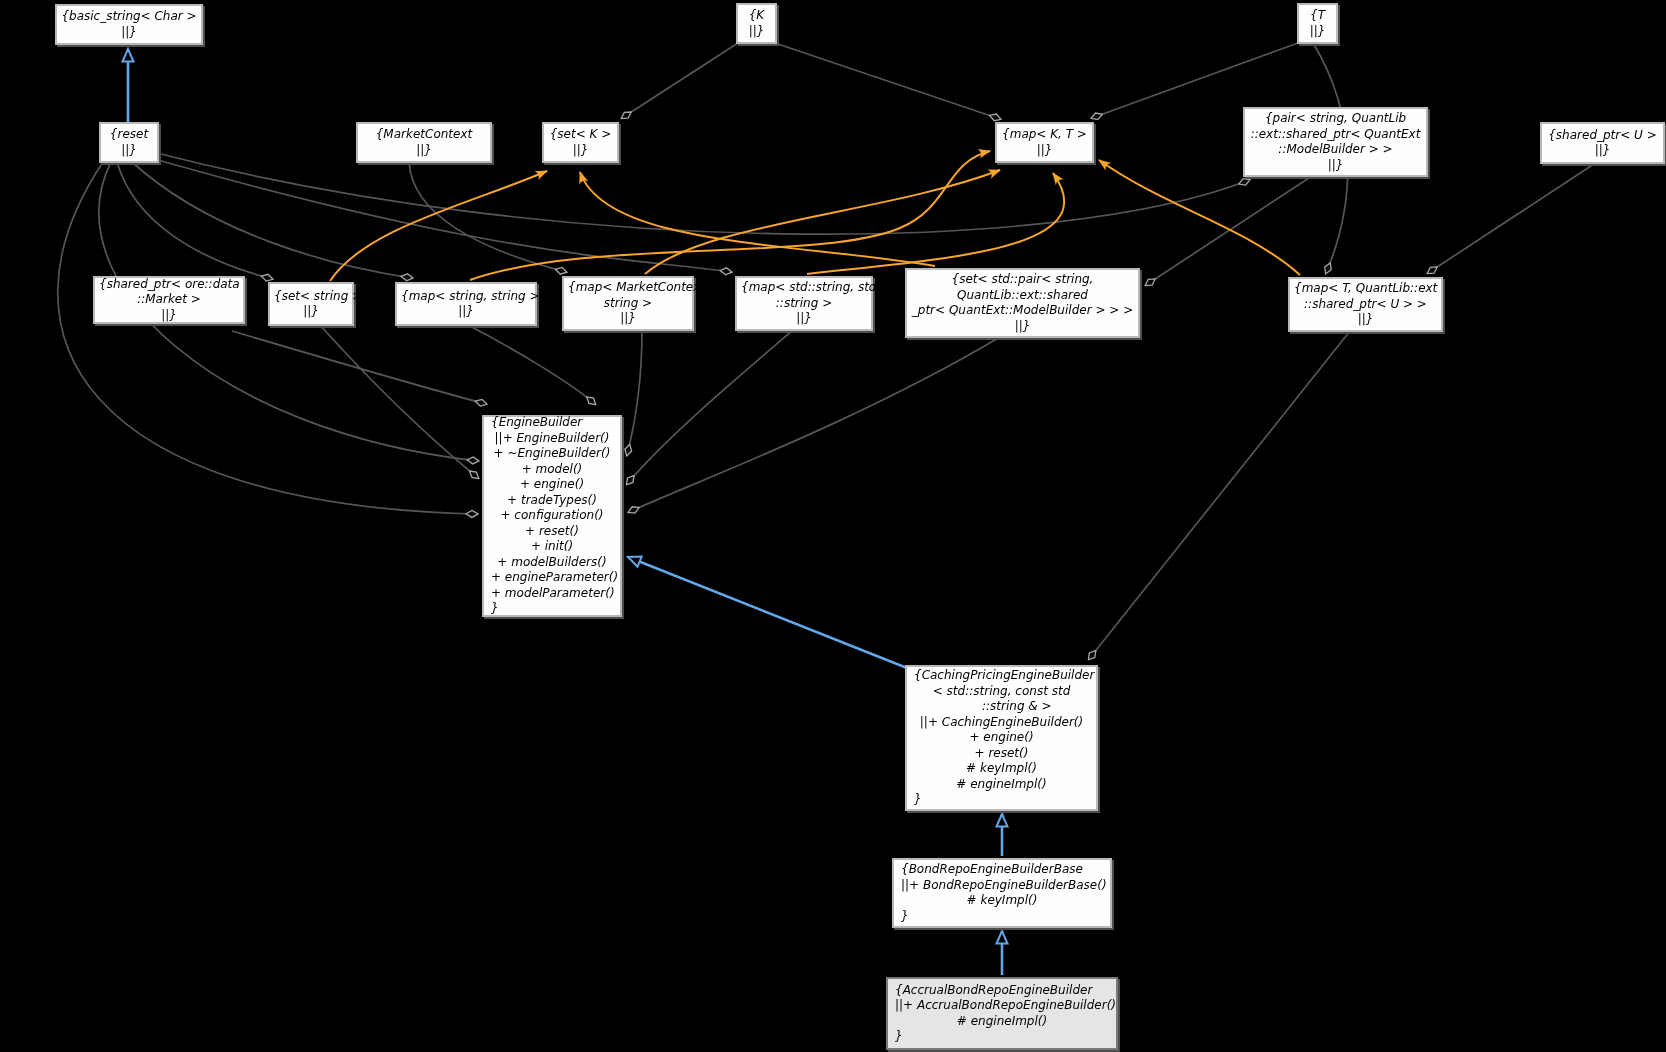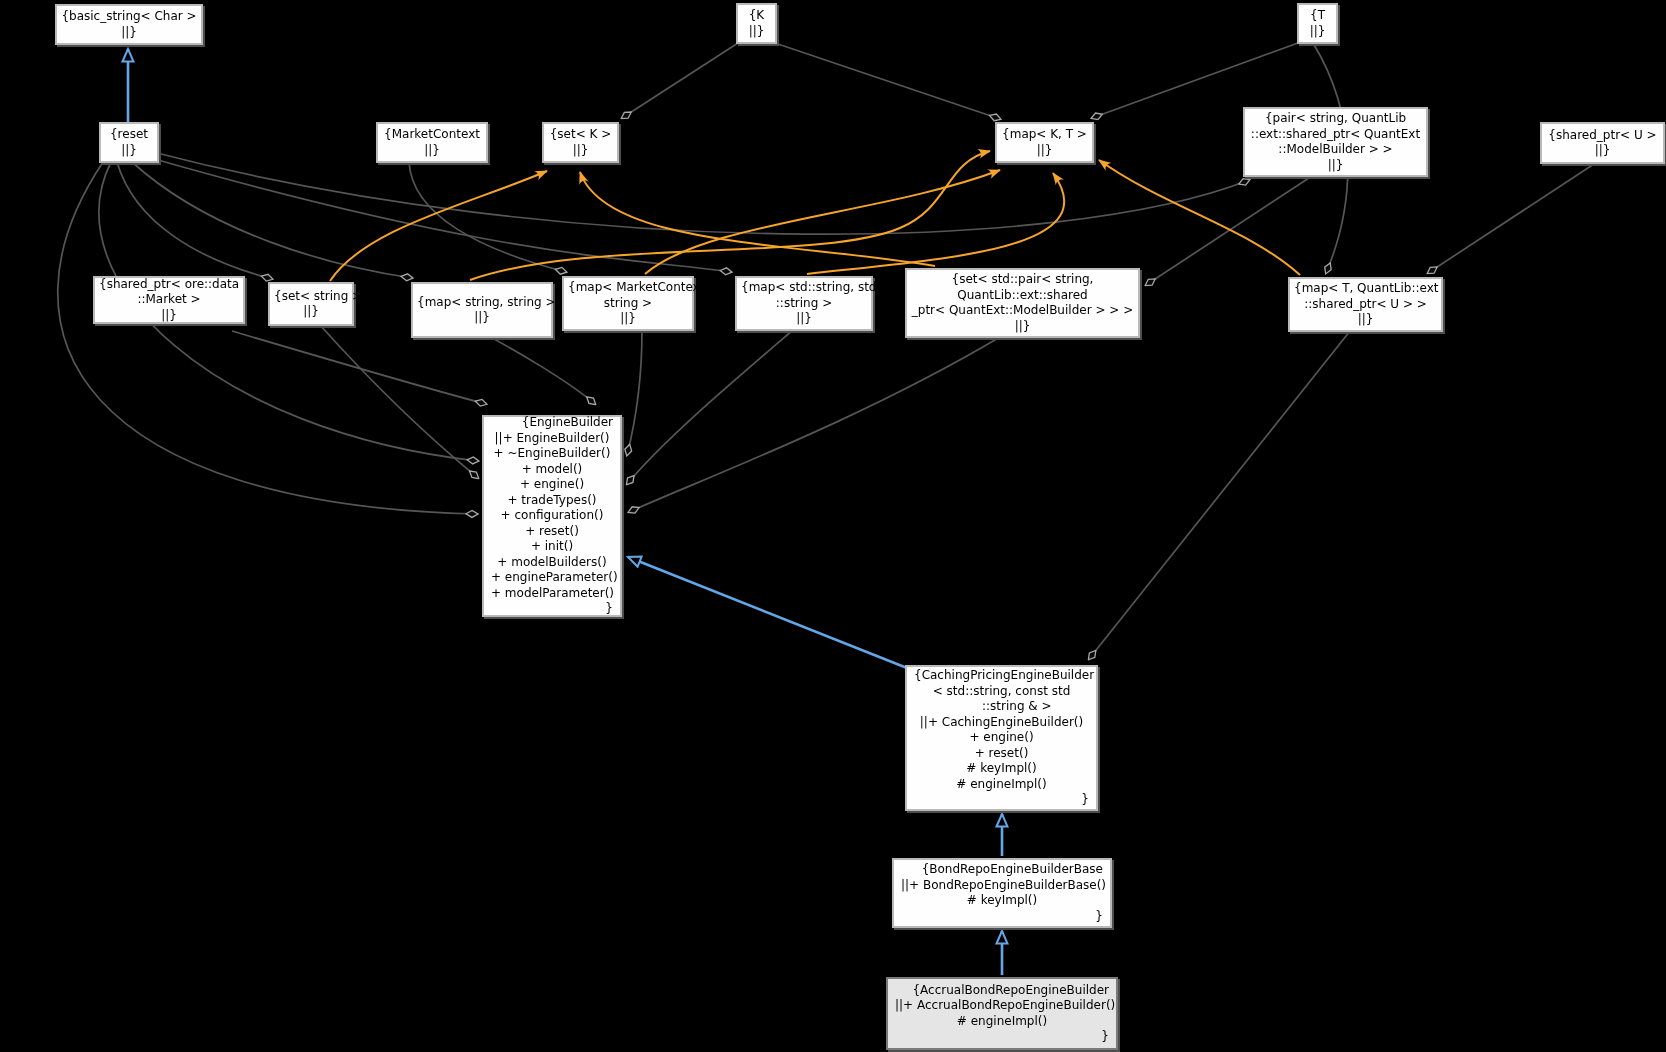--- a/index.html
+++ b/index.html
@@ -1,25 +1,25 @@
 <!DOCTYPE html>
 <html><head>
 <meta charset="utf-8">
 <style>
   html,body{margin:0;padding:0;background:#000;}
   #canvas{position:relative;width:1666px;height:1052px;background:#000;overflow:hidden;
-          font-family:"DejaVu Sans","Liberation Sans",sans-serif;}
+          font-family:"DejaVu Sans","Liberation Sans",sans-serif;font-style:italic;}
   #edges{position:absolute;left:0;top:0;z-index:1;}
   .node{position:absolute;z-index:2;box-sizing:border-box;background:#fefefe;
         border:2px solid #b9b9b9;box-shadow:2px 2px 0 #4e4e4e;color:#000;
         font-size:12px;line-height:15.5px;white-space:pre;
         display:flex;flex-direction:column;justify-content:center;padding:1px 2px;}
   .type .ln{text-align:center;padding:0 2px;}
   .class-node .ln{text-align:center;padding:0 5px;}
-  .class-node .ln:first-child,.class-node .ln:last-child{text-align:right;}
+  .class-node .ln:first-child,.class-node .ln:last-child{text-align:left;}
   .focal{background:#e5e5e5;border-color:#7a7a7a;}
   path.aggr{stroke:#565656;stroke-width:1.7;fill:none;}
   path.tmpl{stroke:#F7A42B;stroke-width:2;fill:none;}
   path.inh{stroke:#63A7E8;stroke-width:2.6;fill:none;}
 </style>
 </head>
 <body>
 
 <div id="canvas">
 
@@ -67,28 +67,28 @@
     <path class="inh" marker-end="url(#mTriangle)" d="M128,161 L128,49"></path>
     <path class="inh" marker-end="url(#mTriangle)" d="M907,668 L628,557"></path>
     <path class="inh" marker-end="url(#mTriangle)" d="M1002,856 L1002,814"></path>
     <path class="inh" marker-end="url(#mTriangle)" d="M1002,975 L1002,931"></path>
   </svg>
 
   <div class="node type" style="left:55px;top:4px;width:148px;height:41px"><div class="ln">{basic_string&lt; Char &gt;</div><div class="ln">||}</div></div>
   <div class="node type" style="left:736px;top:3px;width:41px;height:41px"><div class="ln">{K</div><div class="ln">||}</div></div>
   <div class="node type" style="left:1297px;top:3px;width:41px;height:41px"><div class="ln">{T</div><div class="ln">||}</div></div>
   <div class="node type" style="left:99px;top:122px;width:60px;height:41px"><div class="ln">{reset</div><div class="ln">||}</div></div>
-  <div class="node type" style="left:376px;top:122px;width:112px;height:41px"><div class="ln">{MarketContext</div><div class="ln">||}</div></div>
+  <div class="node type" style="left:356px;top:122px;width:136px;height:41px"><div class="ln">{MarketContext</div><div class="ln">||}</div></div>
   <div class="node type" style="left:542px;top:122px;width:77px;height:41px"><div class="ln">{set&lt; K &gt;</div><div class="ln">||}</div></div>
   <div class="node type" style="left:995px;top:122px;width:99px;height:41px"><div class="ln">{map&lt; K, T &gt;</div><div class="ln">||}</div></div>
   <div class="node type" style="left:1243px;top:107px;width:185px;height:70px"><div class="ln">{pair&lt; string, QuantLib</div><div class="ln">::ext::shared_ptr&lt; QuantExt</div><div class="ln">::ModelBuilder &gt; &gt;</div><div class="ln">||}</div></div>
   <div class="node type" style="left:1540px;top:122px;width:125px;height:42px"><div class="ln">{shared_ptr&lt; U &gt;</div><div class="ln">||}</div></div>
   <div class="node type" style="left:93px;top:276px;width:152px;height:48px"><div class="ln">{shared_ptr&lt; ore::data</div><div class="ln">::Market &gt;</div><div class="ln">||}</div></div>
   <div class="node type" style="left:268px;top:282px;width:86px;height:44px"><div class="ln">{set&lt; string &gt;</div><div class="ln">||}</div></div>
-  <div class="node type" style="left:411px;top:282px;width:142px;height:56px"><div class="ln">{map&lt; string, string &gt;</div><div class="ln">||}</div></div>
+  <div class="node type" style="left:395px;top:282px;width:142px;height:44px"><div class="ln">{map&lt; string, string &gt;</div><div class="ln">||}</div></div>
   <div class="node type" style="left:562px;top:276px;width:132px;height:55px"><div class="ln">{map&lt; MarketContext,</div><div class="ln">string &gt;</div><div class="ln">||}</div></div>
   <div class="node type" style="left:735px;top:276px;width:138px;height:55px"><div class="ln">{map&lt; std::string, std</div><div class="ln">::string &gt;</div><div class="ln">||}</div></div>
   <div class="node type" style="left:905px;top:268px;width:235px;height:70px"><div class="ln">{set&lt; std::pair&lt; string,</div><div class="ln">QuantLib::ext::shared</div><div class="ln">_ptr&lt; QuantExt::ModelBuilder &gt; &gt; &gt;</div><div class="ln">||}</div></div>
   <div class="node type" style="left:1288px;top:277px;width:155px;height:55px"><div class="ln">{map&lt; T, QuantLib::ext</div><div class="ln">::shared_ptr&lt; U &gt; &gt;</div><div class="ln">||}</div></div>
 
   <div class="node class-node" style="left:482px;top:415px;width:140px;height:202px"><div class="ln">{EngineBuilder</div><div class="ln">||+ EngineBuilder()</div><div class="ln">+ ~EngineBuilder()</div><div class="ln">+ model()</div><div class="ln">+ engine()</div><div class="ln">+ tradeTypes()</div><div class="ln">+ configuration()</div><div class="ln">+ reset()</div><div class="ln">+ init()</div><div class="ln">+ modelBuilders()</div><div class="ln">+ engineParameter()</div><div class="ln">+ modelParameter()</div><div class="ln">}</div></div>
   <div class="node class-node" style="left:905px;top:665px;width:193px;height:146px"><div class="ln">{CachingPricingEngineBuilder</div><div class="ln">&lt; std::string, const std</div><div class="ln">        ::string &amp; &gt;</div><div class="ln">||+ CachingEngineBuilder()</div><div class="ln">+ engine()</div><div class="ln">+ reset()</div><div class="ln"># keyImpl()</div><div class="ln"># engineImpl()</div><div class="ln">}</div></div>
   <div class="node class-node" style="left:892px;top:858px;width:220px;height:70px"><div class="ln">{BondRepoEngineBuilderBase</div><div class="ln">||+ BondRepoEngineBuilderBase()</div><div class="ln"># keyImpl()</div><div class="ln">}</div></div>
   <div class="node class-node focal" style="left:886px;top:977px;width:232px;height:73px"><div class="ln">{AccrualBondRepoEngineBuilder</div><div class="ln">||+ AccrualBondRepoEngineBuilder()</div><div class="ln"># engineImpl()</div><div class="ln">}</div></div>
 

